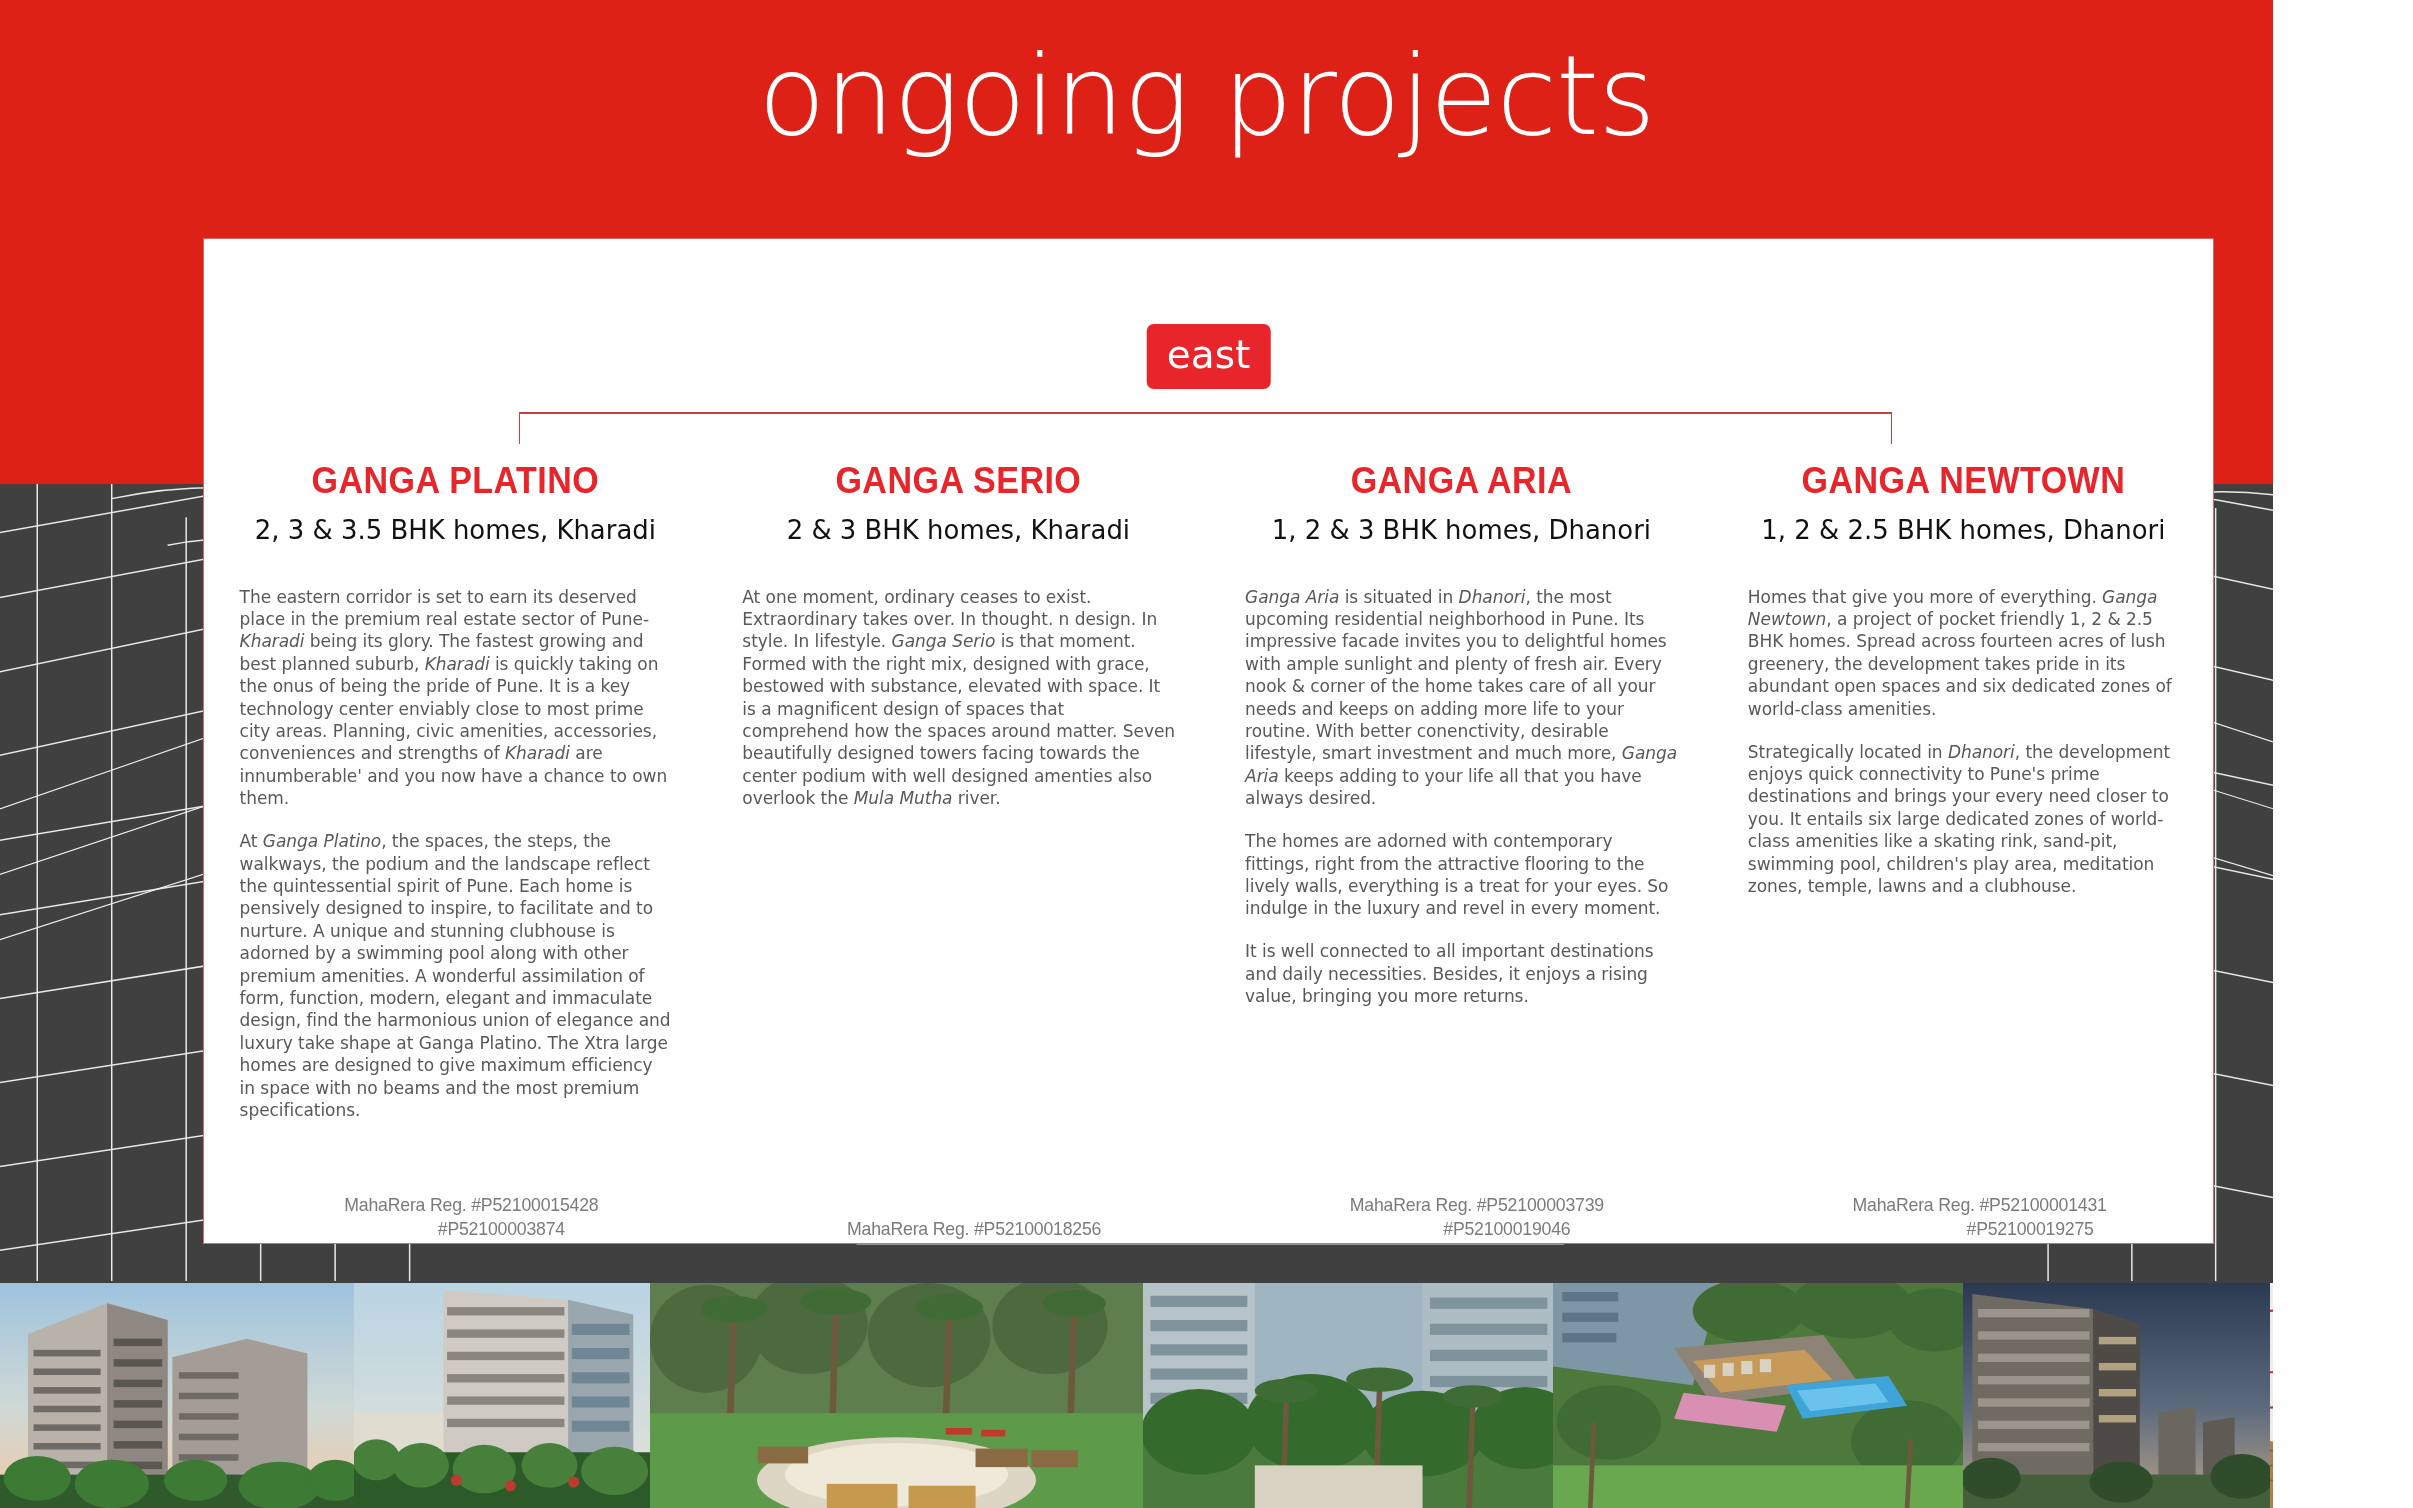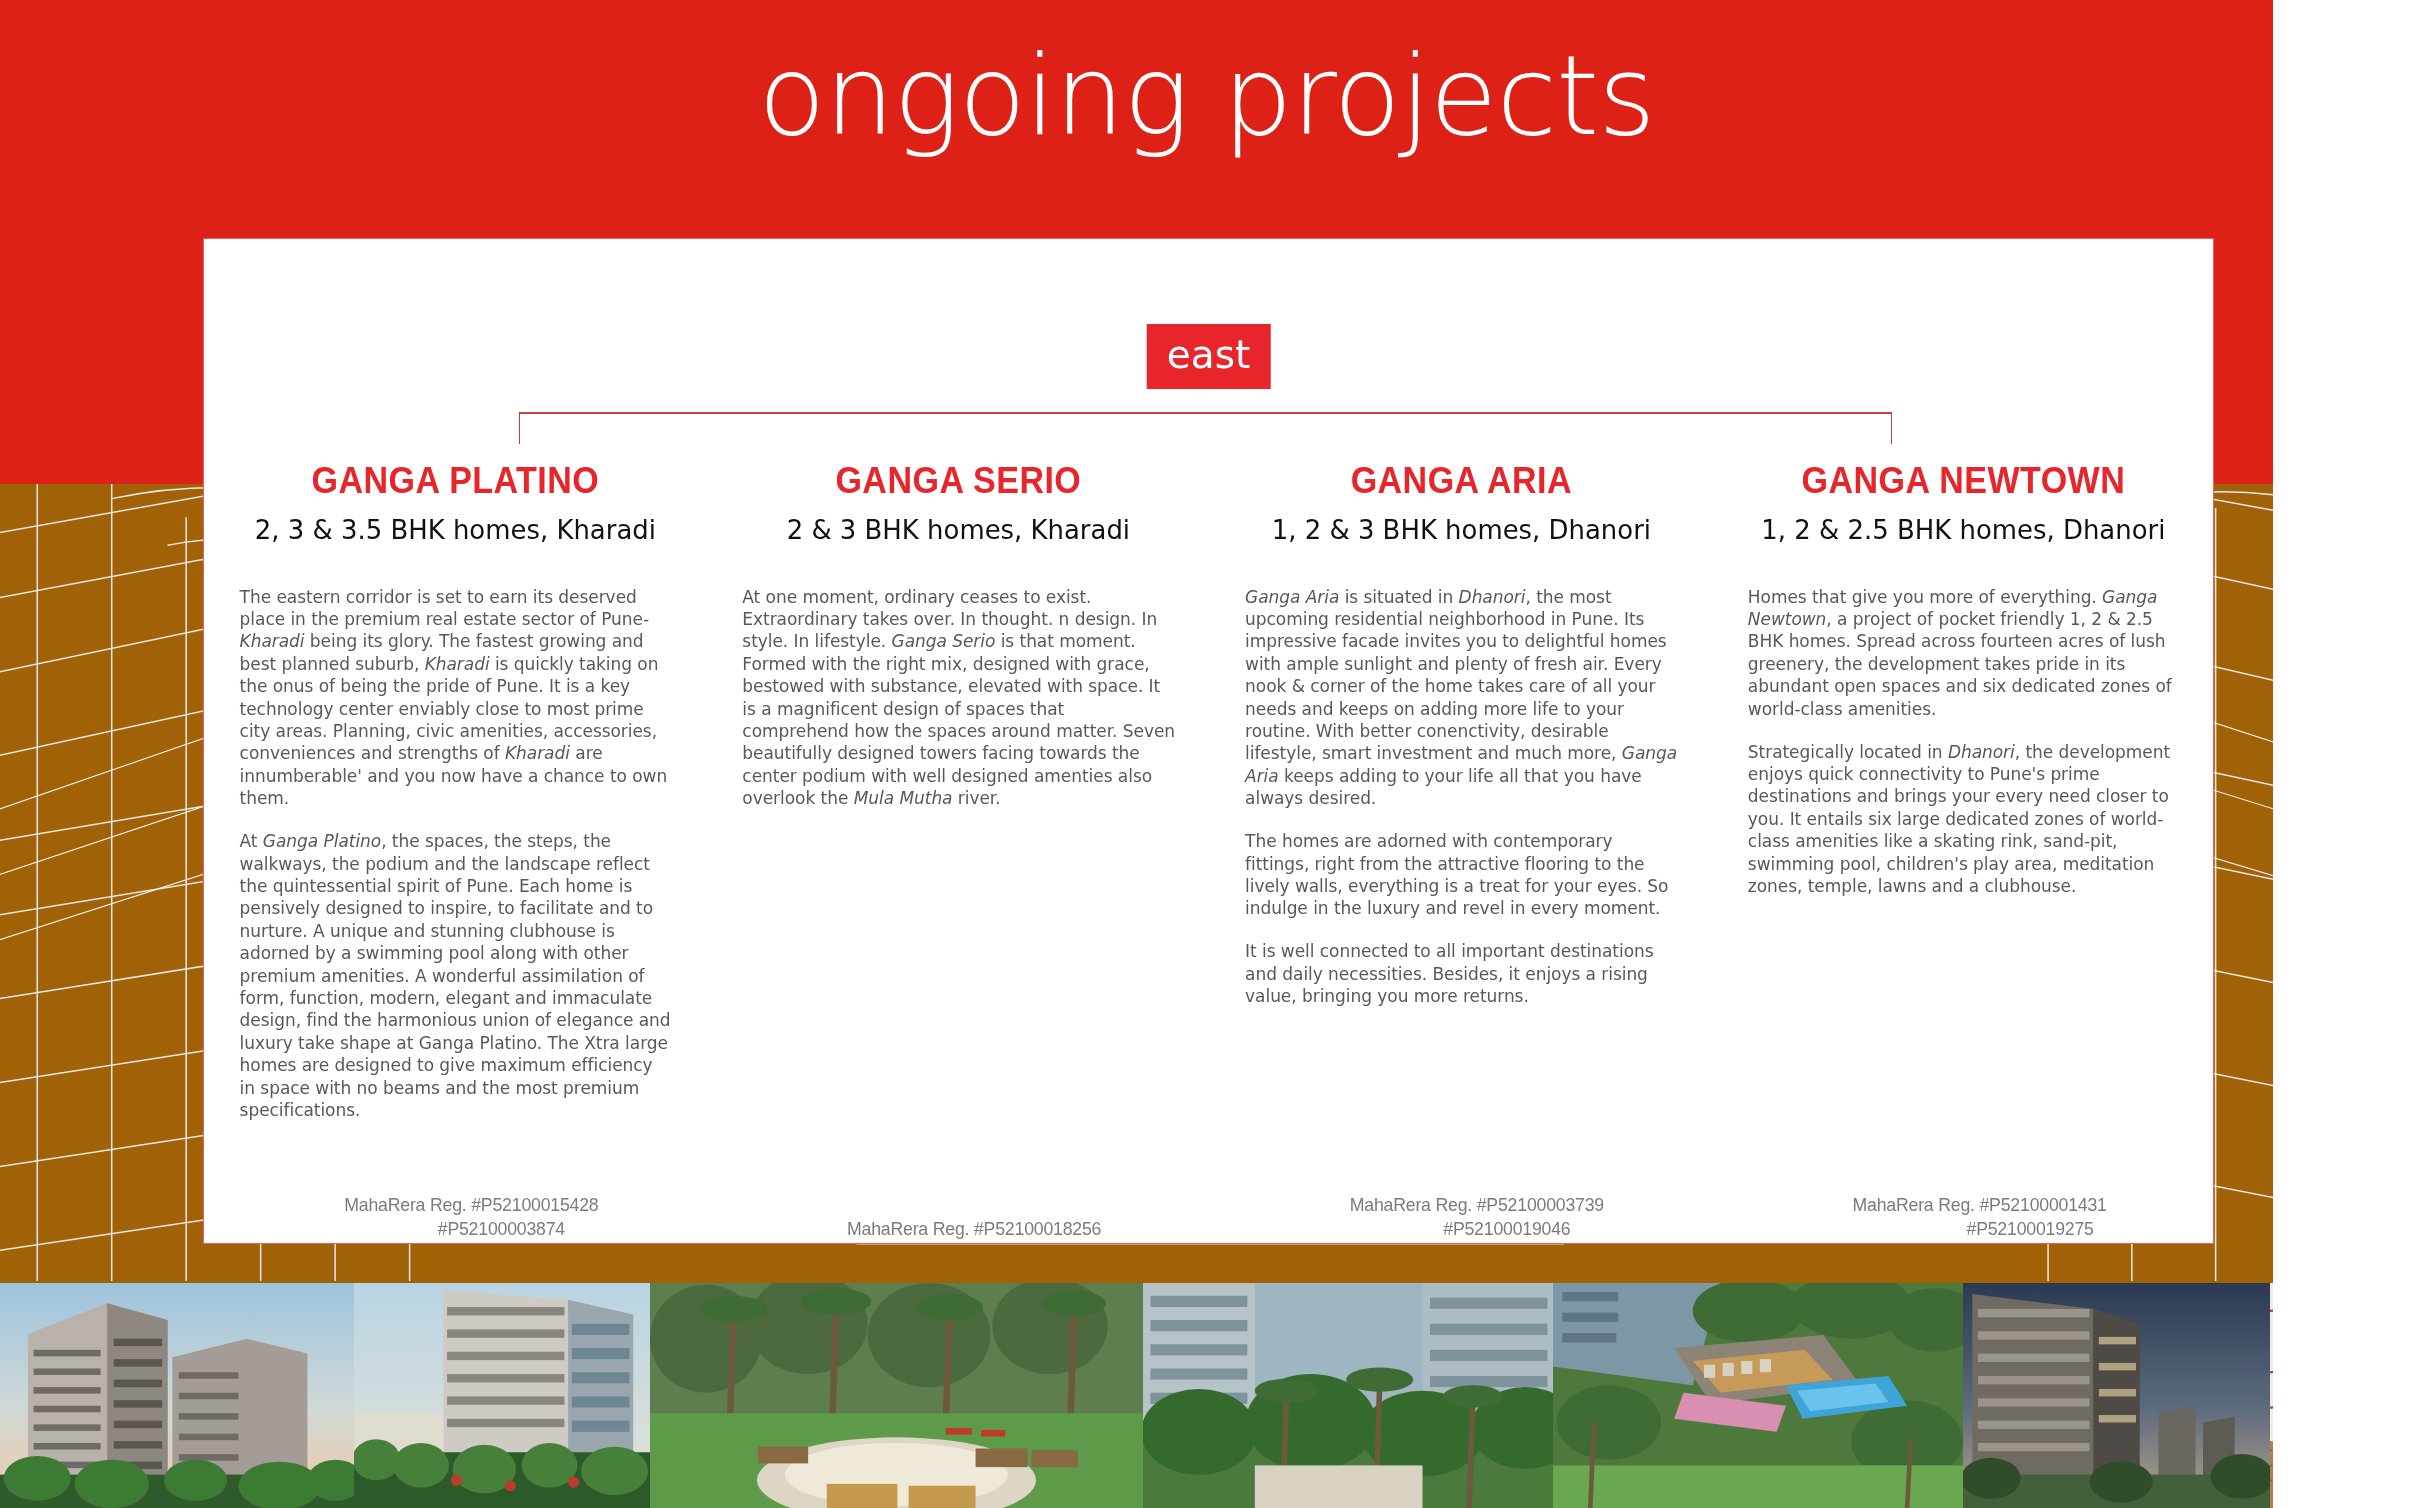--- a/index.html
+++ b/index.html
@@ -10,21 +10,21 @@
     height: 1508px;
     overflow: hidden;
     font-family: "Liberation Sans", sans-serif;
     background: #ffffff;
   }
 
   #stage {
     position: relative;
     width: 2273px;
     height: 1508px;
-    background: #a16207;
+    background: #404040;
     overflow: hidden;
   }
 
   
   .blueprint {
     position: absolute;
     left: 0; top: 480px;
     width: 2413px; height: 801px;
     overflow: hidden;
     pointer-events: none;
@@ -75,20 +75,21 @@
     transform: translateX(-50%);
     background: #e8252a;
     color: #ffffff;
     font-family: "DejaVu Sans", sans-serif;
     font-weight: 400;
     font-size: 39px;
     line-height: 1;
     padding: 11.2px 20.5px 15px 20.5px;
     letter-spacing: 0px;
     z-index: 5;
+    border-radius: 7px;
   }
 
   
   .bracket {
     position: absolute;
     left: 315px;
     top: 173px;
     width: 1373px;
     height: 32px;
     border-top: 2.8px solid #c7403b;

